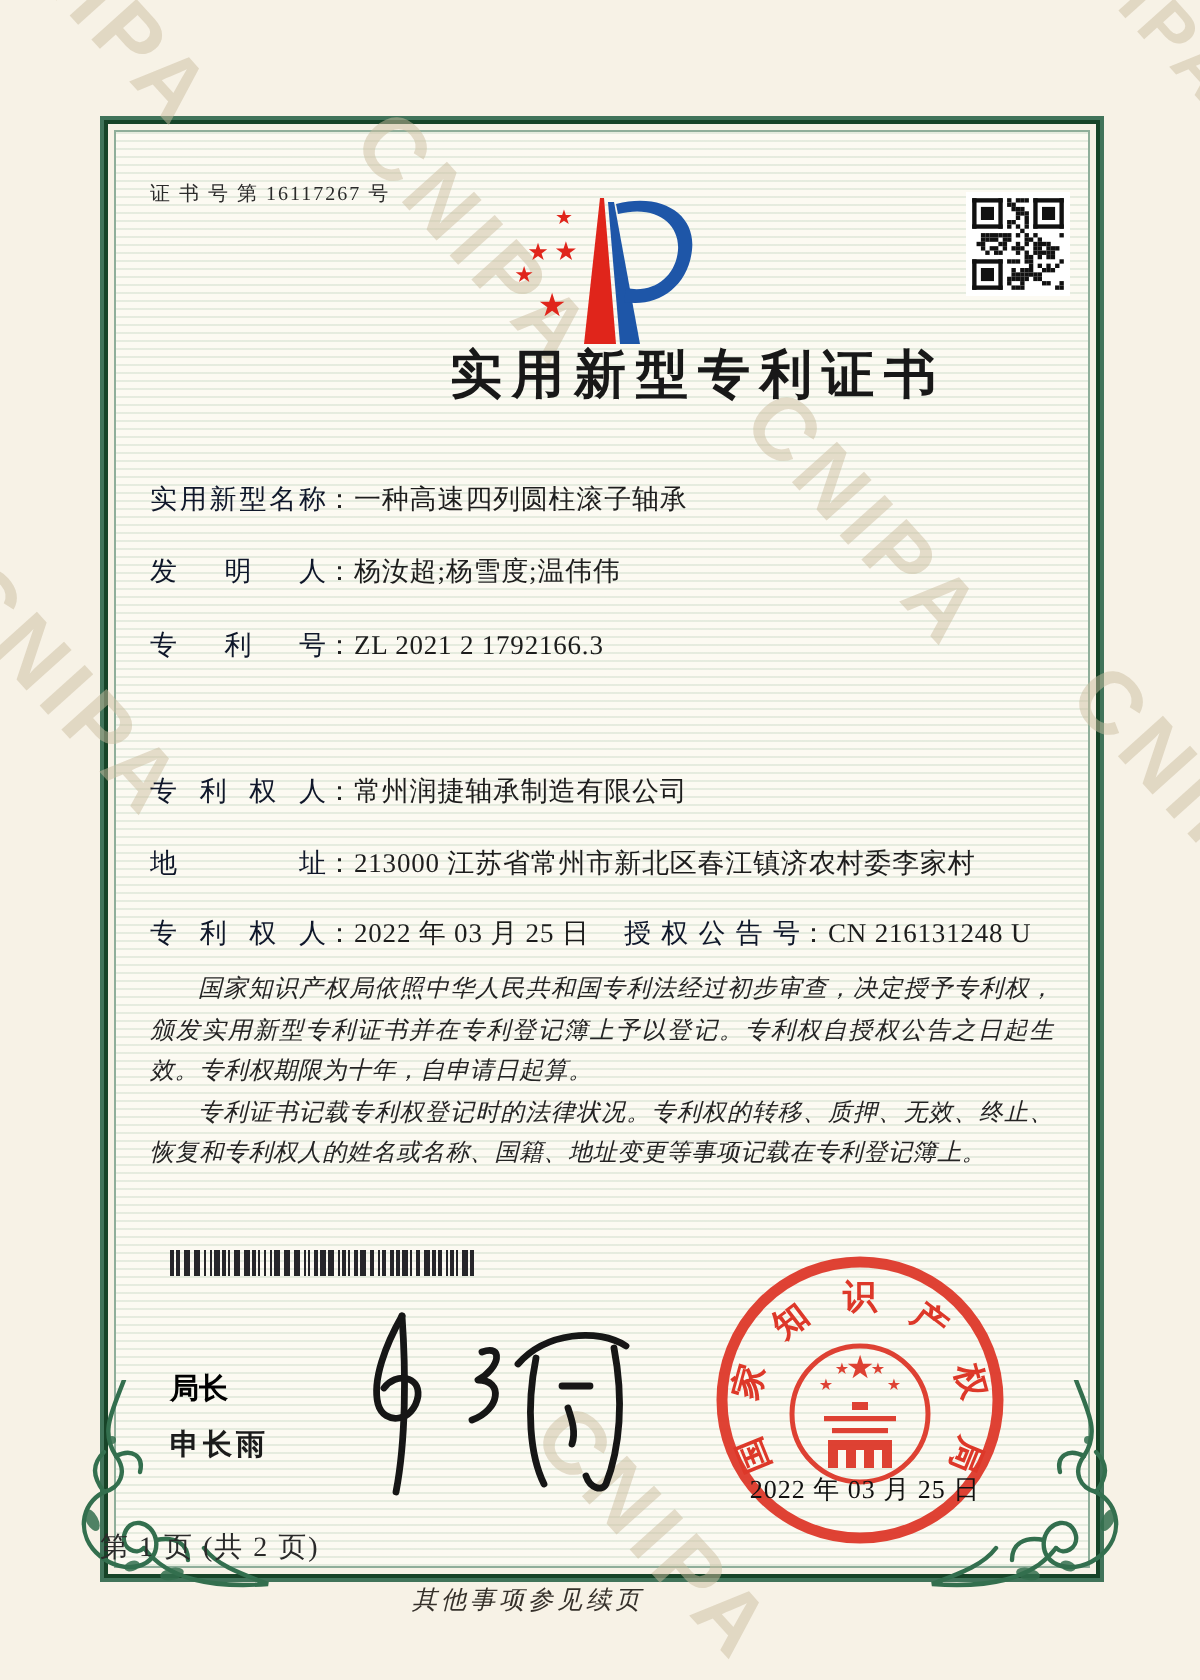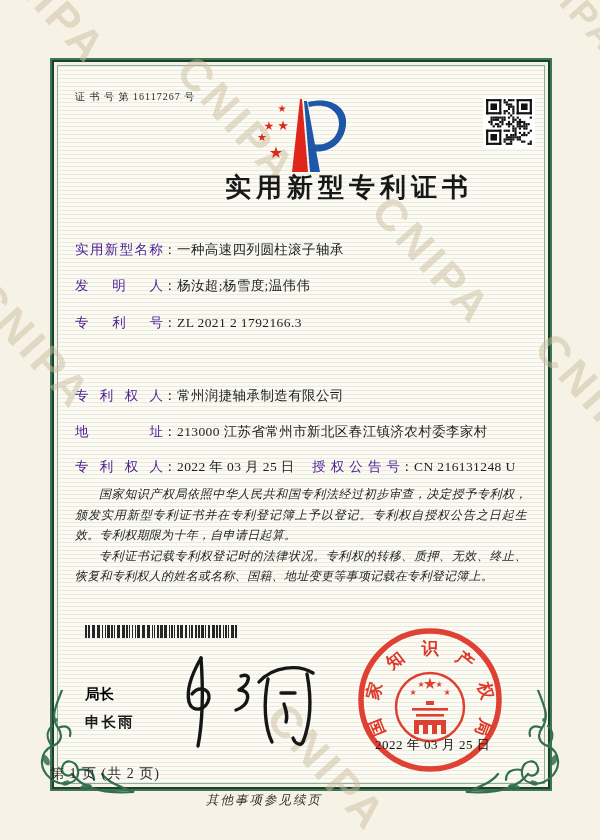--- a/index.html
+++ b/index.html
@@ -34,21 +34,21 @@
   .certno{left:25px;top:32px;font-size:10px;letter-spacing:1px;color:#2a2a2a;}
   .qr{left:433px;top:38px;width:48px;height:48px;background:#fff;padding:2px;}
   .logo{left:198px;top:36px;width:104px;height:80px;}
   .title{
     left:0;top:112px;width:100%;text-align:center;
     font-size:26px;font-weight:700;letter-spacing:5px;color:#181818;padding-left:48px;
   }
   .frow{position:absolute;left:25px;width:460px;height:20px;font-size:13.5px;white-space:nowrap;}
   .flabel{
     display:inline-block;width:88px;vertical-align:bottom;
-    text-align:justify;text-align-last:justify;color:#4c1d95;font-family:Liberation Mono, monospace;
+    text-align:justify;text-align-last:justify;color:#0f172a;font-family:Liberation Mono, monospace;
   }
   .fcolon{display:inline-block;width:14px;color:#222;}
   .fvalue{color:#1d1d1d;letter-spacing:0.4px;}
   .grant-pair{position:absolute;left:237px;top:0;white-space:nowrap;}
   .paras{
     left:25px;top:426px;width:452px;
     font-size:12px;line-height:20.5px;text-align:justify;
     font-style:italic;color:#242424;letter-spacing:0.3px;
   }
   .paras p{margin:0;text-indent:2em;}

